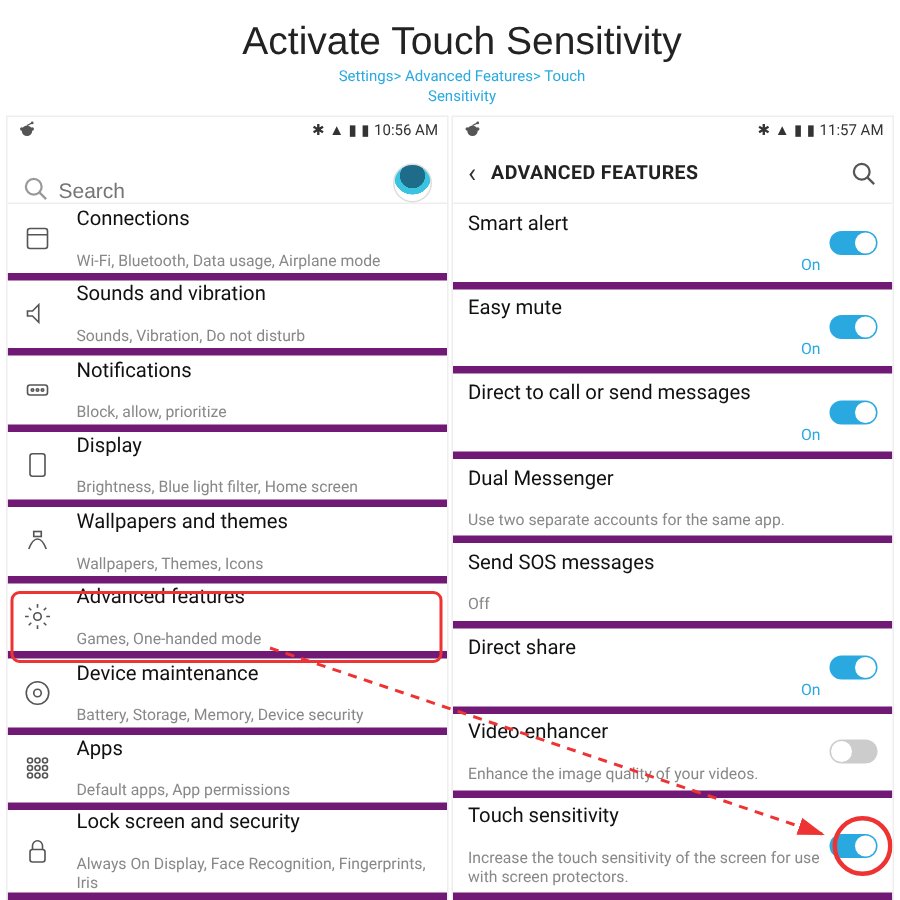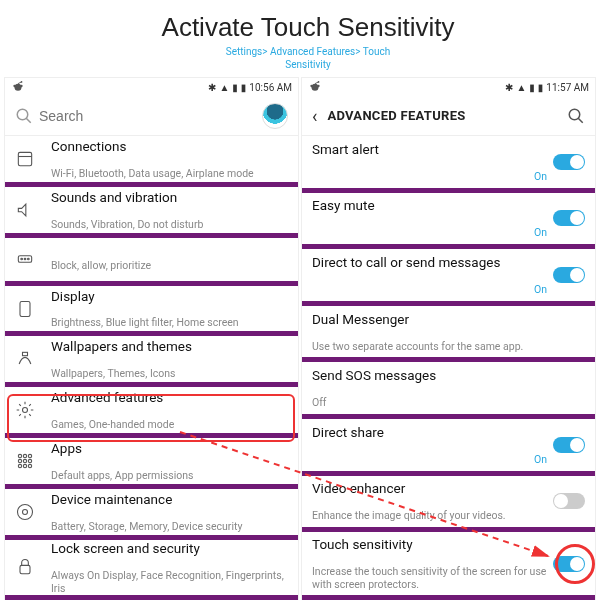--- a/index.html
+++ b/index.html
@@ -54,21 +54,21 @@
   font-size: 10px;
   color: #333;
 }
 .status .left svg { width: 14px; height: 14px; }
 .status .right { display: flex; align-items: center; gap: 3px; }
 .status .right span, .status .right svg { font-size: 10px; }
 
 
 .searchrow {
   display: flex;
-  align-items: center;
+  align-items: flex-end;
   height: 40px;
   padding: 0 10px;
   border-bottom: 1px solid #eee;
 }
 .searchrow .sicon { width: 18px; height: 18px; margin-right: 6px; }
 .searchrow input {
   flex: 1;
   border: none;
   outline: none;
   font-size: 14px;
@@ -205,20 +205,21 @@
         <div class="row">
           <div class="ricon">
             <svg viewBox="0 0 24 24">
               <rect x="4" y="8" width="16" height="8" rx="2"></rect>
               <circle cx="8" cy="12" r="1"></circle>
               <circle cx="12" cy="12" r="1"></circle>
               <circle cx="16" cy="12" r="1"></circle>
             </svg>
           </div>
   <div class="txt">
+            <div class="lbl">Notifications</div>
   <div class="sub">Block, allow, prioritize</div>
           </div>
         </div>
         <div class="row">
           <div class="ricon">
             <svg viewBox="0 0 24 24">
               <rect x="6" y="3" width="12" height="18" rx="2"></rect>
             </svg>
           </div>
   <div class="txt">
@@ -241,51 +242,51 @@
         <div class="row">
           <div class="ricon">
             <svg viewBox="0 0 24 24">
               <circle cx="12" cy="12" r="3"></circle>
               <path d="M12 2v3M12 19v3M2 12h3M19 12h3M5 5l2 2M17 17l2 2M5 19l2-2M17 7l2-2"></path>
             </svg>
           </div>
   <div class="txt">
             <div class="lbl">Advanced features</div>
   <div class="sub">Games, One-handed mode</div>
+          </div>
+        </div>
+        <div class="row">
+          <div class="ricon">
+            <svg viewBox="0 0 24 24">
+              <circle cx="12" cy="12" r="9"></circle>
+              <circle cx="12" cy="12" r="3"></circle>
+            </svg>
+          </div>
+  <div class="txt">
+            <div class="lbl">Device maintenance</div>
+  <div class="sub">Battery, Storage, Memory, Device security</div>
           </div>
         </div>
         <div class="row">
           <div class="ricon">
             <svg viewBox="0 0 24 24">
               <circle cx="6" cy="6" r="2"></circle>
               <circle cx="12" cy="6" r="2"></circle>
               <circle cx="18" cy="6" r="2"></circle>
               <circle cx="6" cy="12" r="2"></circle>
               <circle cx="12" cy="12" r="2"></circle>
               <circle cx="18" cy="12" r="2"></circle>
               <circle cx="6" cy="18" r="2"></circle>
               <circle cx="12" cy="18" r="2"></circle>
               <circle cx="18" cy="18" r="2"></circle>
             </svg>
           </div>
   <div class="txt">
             <div class="lbl">Apps</div>
   <div class="sub">Default apps, App permissions</div>
-          </div>
-        </div>
-        <div class="row">
-          <div class="ricon">
-            <svg viewBox="0 0 24 24">
-              <circle cx="12" cy="12" r="9"></circle>
-              <circle cx="12" cy="12" r="3"></circle>
-            </svg>
-          </div>
-  <div class="txt">
-            <div class="lbl">Device maintenance</div>
-  <div class="sub">Battery, Storage, Memory, Device security</div>
           </div>
         </div>
         <div class="row">
           <div class="ricon">
             <svg viewBox="0 0 24 24">
               <rect x="6" y="10" width="12" height="10" rx="2"></rect>
               <path d="M8 10V7a4 4 0 018 0v3"></path>
             </svg>
           </div>
   <div class="txt">

